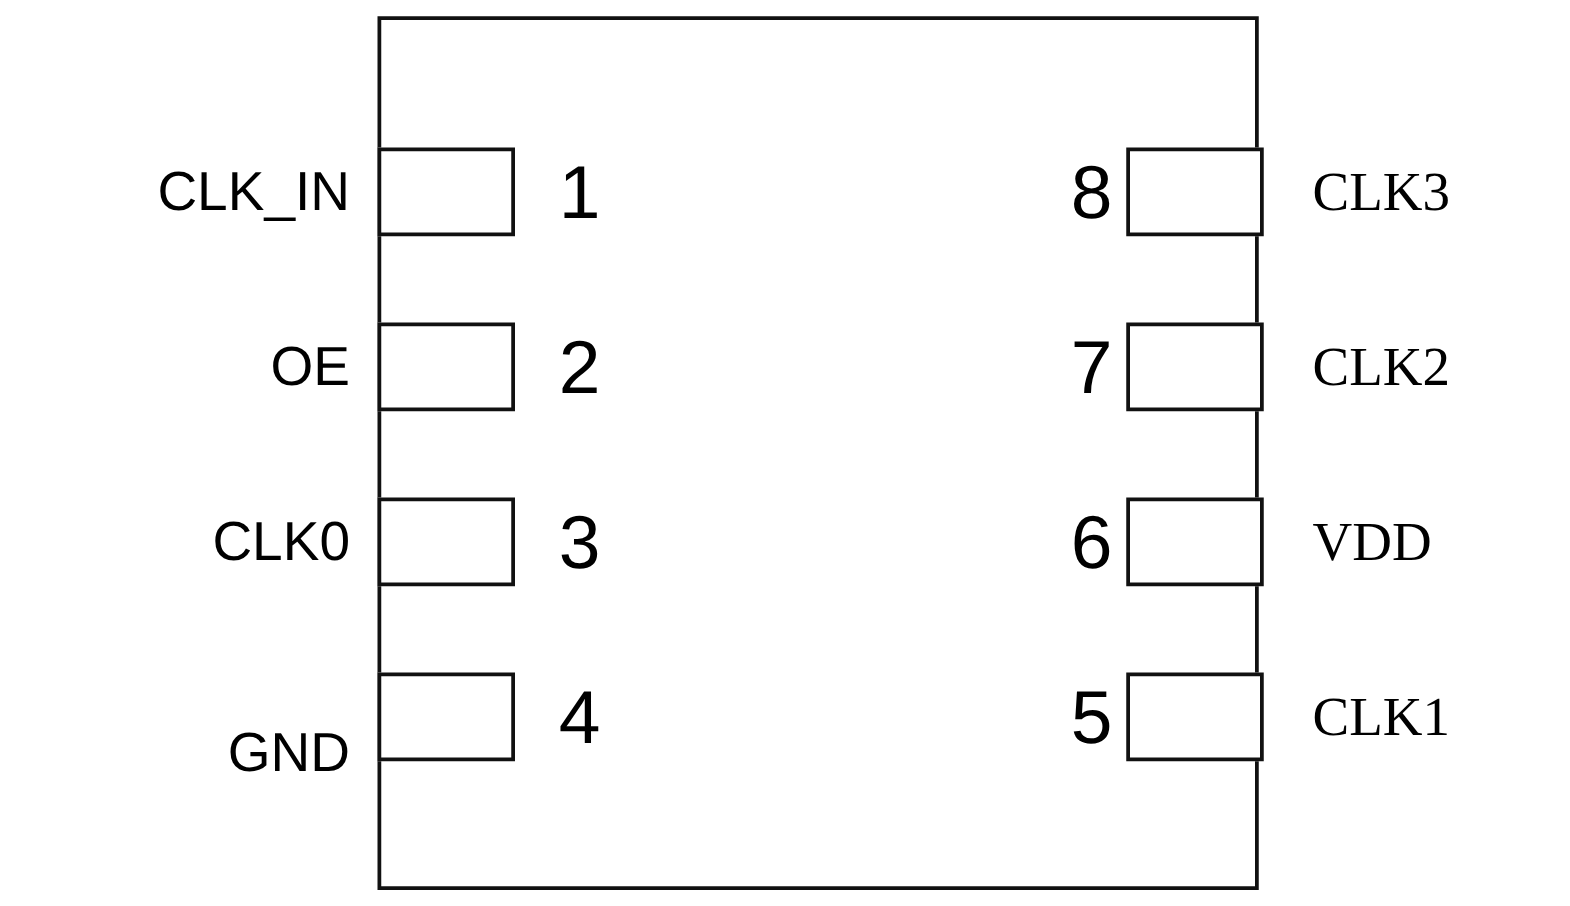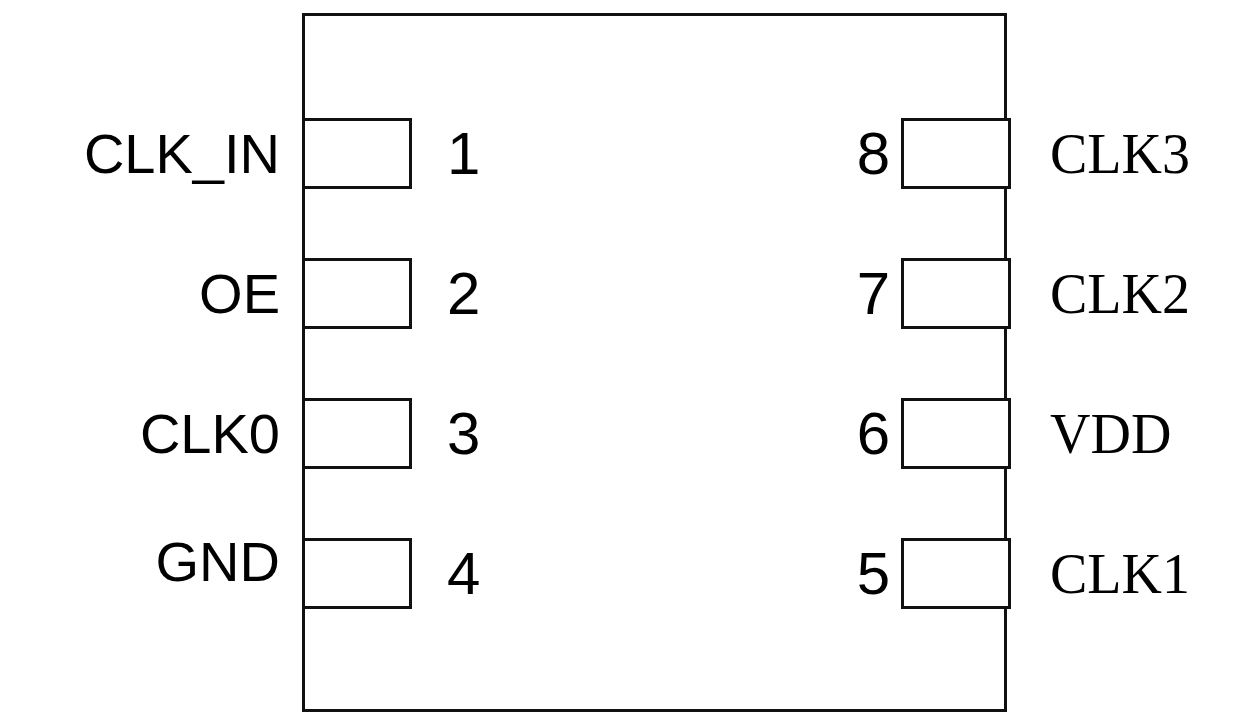--- a/index.html
+++ b/index.html
@@ -30,21 +30,21 @@
       width: 110px;
       height: 71px;
       border: 3px solid #111111;
       box-sizing: border-box;
       background: #ffffff;
     }
     .pad.left { left: 302px; }
     .pad.right { left: 901px; }
     .pin-name {
       position: absolute;
-      font-size: 56px;
+      font-size: 44px;
       line-height: 70px;
       height: 70px;
       white-space: nowrap;
     }
     .pin-name.left {
       right: calc(1256px - 280px);
       text-align: right;
     }
     .pin-name.right {
       left: 1050px;
@@ -72,21 +72,21 @@
 
 <div class="pad left" style="top:258px;"></div>
 <div class="pin-name left" style="top:259px;margin-left:42px;">OE</div>
 <div class="pin-num left" style="top:259px;">2</div>
 
 <div class="pad left" style="top:398px;"></div>
 <div class="pin-name left" style="top:399px;">CLK0</div>
 <div class="pin-num left" style="top:399px;">3</div>
 
 <div class="pad left" style="top:538px;"></div>
-<div class="pin-name left" style="top:527px;margin-left:30px;">GND</div>
+<div class="pin-name left" style="top:568px;margin-left:30px;">GND</div>
 <div class="pin-num left" style="top:539px;">4</div>
 
 <div class="pad right" style="top:118px;"></div>
 <div class="pin-num right" style="top:119px;">8</div>
 <div class="pin-name right" style="top:119px;">CLK3</div>
 
 <div class="pad right" style="top:258px;"></div>
 <div class="pin-num right" style="top:259px;">7</div>
 <div class="pin-name right" style="top:259px;text-align:right;">CLK2</div>
 

